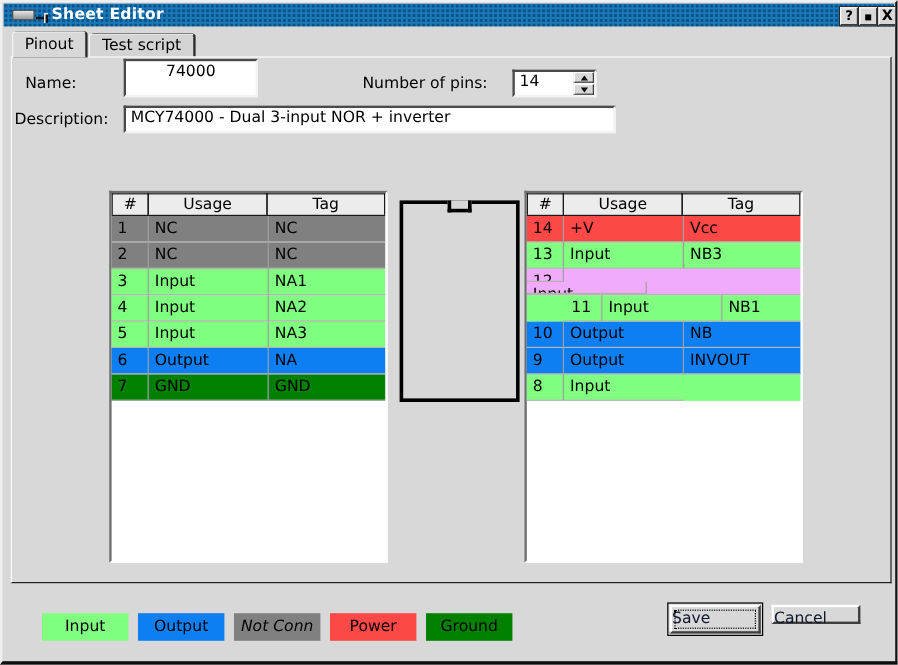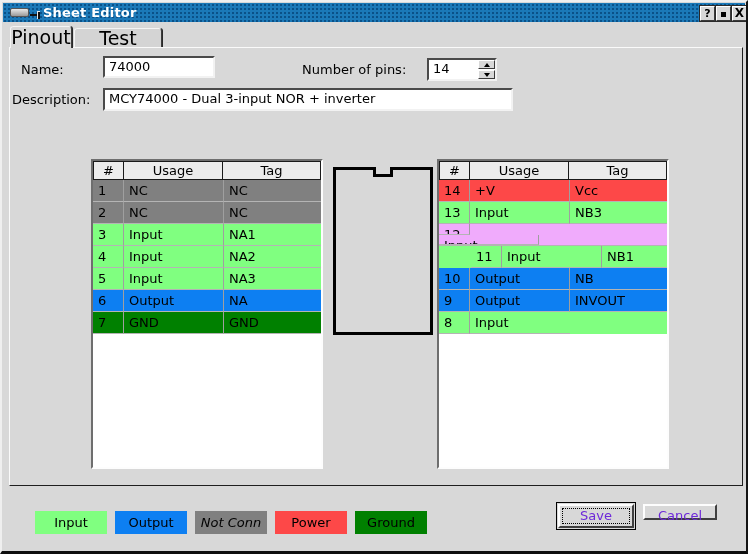--- a/index.html
+++ b/index.html
@@ -34,21 +34,21 @@
     color:#000; font-size:11px; font-weight:bold; text-align:center; line-height:13px;
     box-shadow:0 0 0 1px #2a2a2a;
   }
   .tb-help  { left:697px; }
   .tb-shade { left:713px; }
   .tb-close { left:729px; font-size:12px; }
   .shade-glyph { display:inline-block; width:5px; height:5px; background:#000; margin-top:4px; }
 
   
   .tab {
-    position:absolute; background:#d8d8d8; text-align:center; font-size:19px; color:#000;
+    position:absolute; background:#d8d8d8; text-align:center; font-size:13px; color:#000;
     border:1px solid #3c3c3c; border-bottom:none; border-radius:3px 3px 0 0;
     border-top-color:#f4f4f4; border-left-color:#f4f4f4;
     box-shadow:1px 0 0 #2a2a2a;
   }
   .tab-active { left:8px; top:24px; width:62px; height:22px; line-height:21px; z-index:3; }
   .tab-inactive { left:72px; top:26px; width:88px; height:20px; line-height:19px; z-index:1; background:#d4d4d4; }
 
   
   .page {
     position:absolute; left:7px; top:45px; width:734px; height:439px; background:#d8d8d8;
@@ -117,21 +117,21 @@
     border-left:3px solid #000; border-right:3px solid #000; border-bottom:3px solid #000;
   }
 
   
   .legend-row { position:absolute; left:0; top:484px; width:748px; height:67px; }
   .swatch {
     position:absolute; top:25px; width:72px; height:23px; font-size:13px; color:#000;
     display:flex; align-items:center; justify-content:center;
   }
   .btn {
-    position:absolute; background:#d8d8d8; font-size:13px; color:#6d28d9; text-align:center;
+    position:absolute; background:#d8d8d8; font-size:13px; color:#0f172a; text-align:left;
     border:2px solid; border-color:#fdfdfd #3f3f3f #3f3f3f #fdfdfd; line-height:20px;
   }
   .default-ring {
     position:absolute; left:554px; top:16px; width:80px; height:28px;
     border:1px solid #000; background:#d8d8d8;
   }
   .btn-save { left:1px; top:1px; width:76px; height:24px; outline:1px dotted #000; outline-offset:-5px; }
   .btn-cancel { left:641px; top:18px; width:74px; height:16px; }
 </style>
 </head>
@@ -147,21 +147,21 @@
     <div class="tb-btn tb-shade"><span class="shade-glyph"></span></div>
     <div class="tb-btn tb-close">X</div>
   </div>
 
   <div class="tab tab-active">Pinout</div>
   <div class="tab tab-inactive">Test script</div>
 
   <div class="page">
 
     <span class="lbl" style="left:11px; top:14px;">Name:</span>
-    <div class="entry" style="left:93px; top:8px; width:112px; height:22px;">74000</div>
+    <div class="entry" style="left:93px; top:1px; width:112px; height:32px;text-align:center;">74000</div>
 
     <span class="lbl" style="left:292px; top:14px;">Number of pins:</span>
     <div class="spinbox">
       <span class="spin-value">14</span>
       <div class="spin-btns">
         <div class="spin-up"></div>
         <div class="spin-down"></div>
       </div>
     </div>
 

